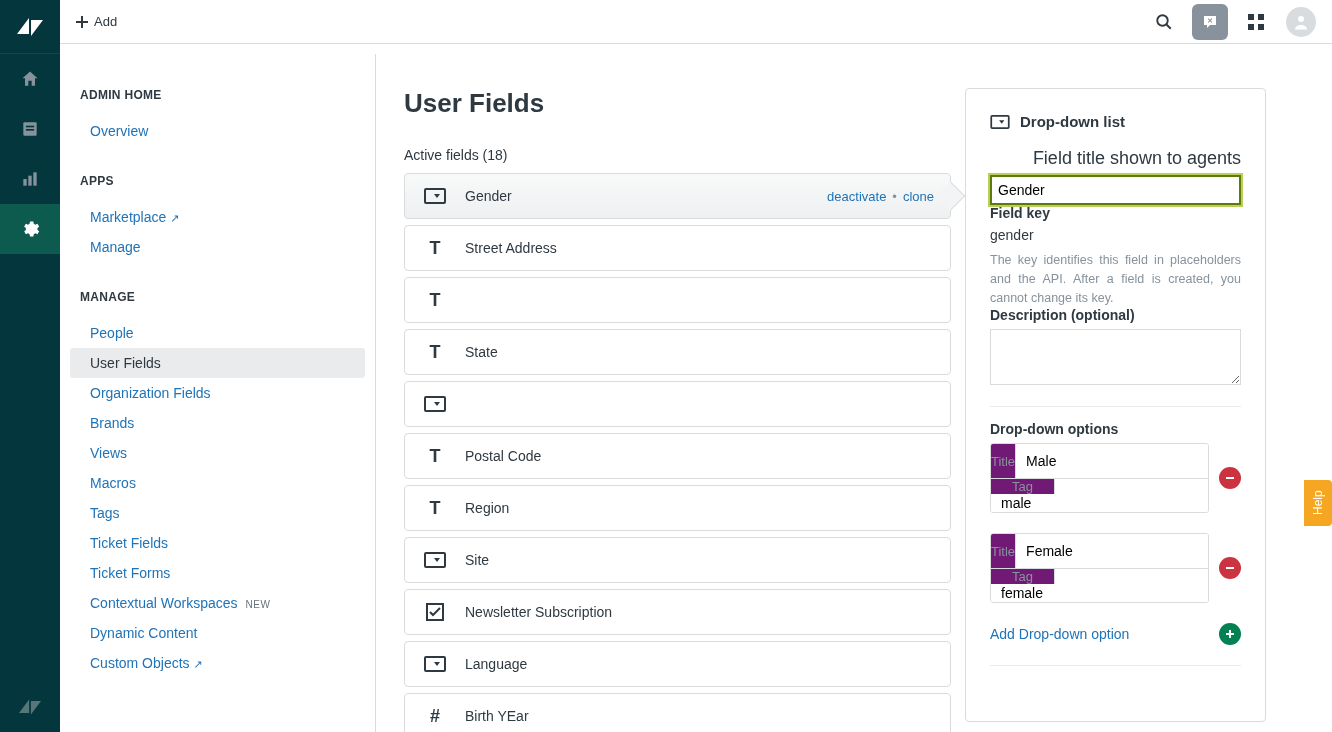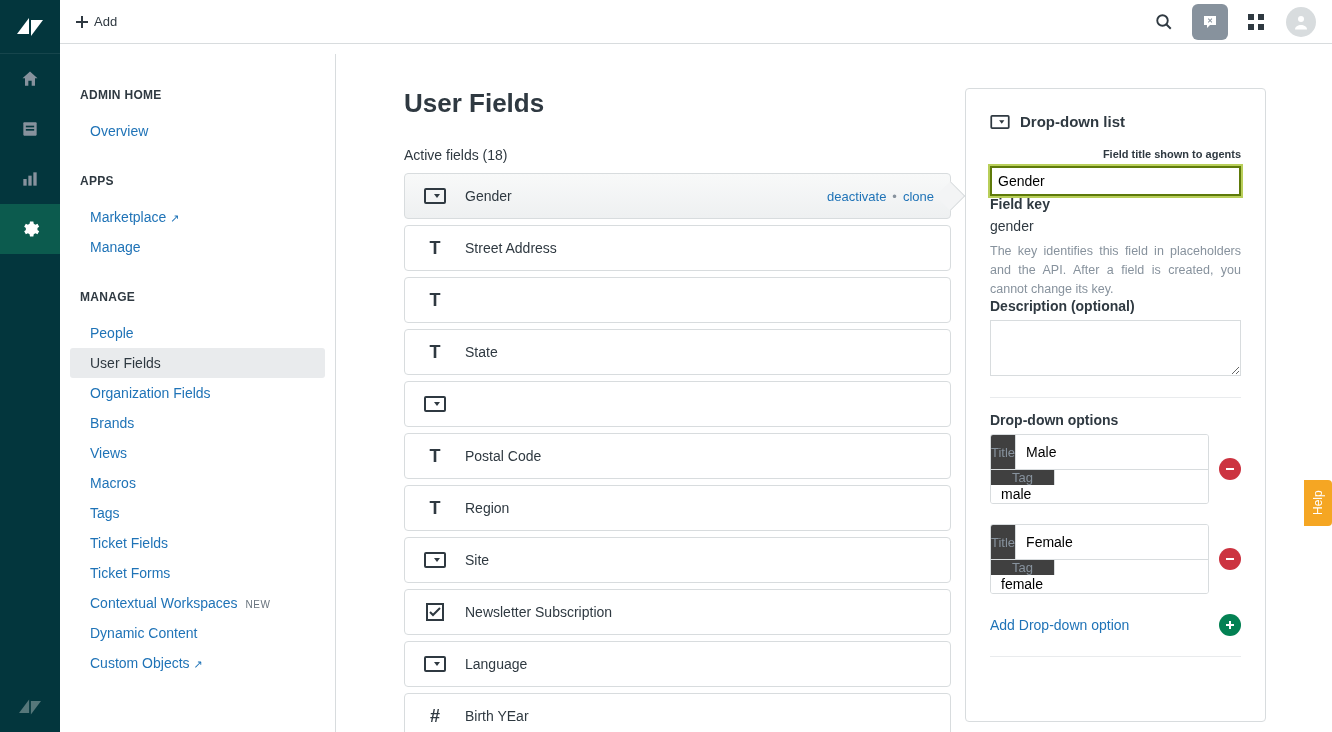--- a/index.html
+++ b/index.html
@@ -17,21 +17,21 @@
   
   
   .topbar { position: absolute; left: 60px; right: 0; top: 0; height: 44px; border-bottom: 1px solid #d8dcde; display: flex; align-items: center; padding: 0 16px; }
   .topbar .add { display: flex; align-items: center; gap: 6px; color: #2f3941; font-size: 13px; cursor: pointer;}
   .topbar .spacer { flex: 1; }
   .topbar .tbicon { width: 36px; height: 36px; display:flex; align-items:center; justify-content:center; margin-left: 10px; color:#68737d;}
   .topbar .tbicon.box { background:#87929d; border-radius:6px; color:#fff;}
   .topbar .avatar { width:30px; height:30px; border-radius:50%; background:#d8dcde; margin-left:12px; display:flex; align-items:center; justify-content:center;}
   
   
-  .sidebar { position: absolute; left: 60px; top: 54px; bottom: 0; width: 276px; border-right: 1px solid #d8dcde; padding: 34px 0 20px; overflow-y: auto; }
+  .sidebar { position: absolute; left: 60px; top: 54px; bottom: 0; width: 316px; border-right: 1px solid #d8dcde; padding: 34px 0 20px; overflow-y: auto; }
   .sb-section-title { font-size: 12px; font-weight: 700; color: #2f3941; letter-spacing: 0.3px; padding: 0 20px 14px; }
   .sb-link { display: block; padding: 7px 20px 7px 30px; color: #1f73b7; font-size: 14px; text-decoration: none; cursor: pointer;}
   .sb-link.active { background: #e9ebed; color: #2f3941; margin: 0 10px; border-radius: 3px; padding-left: 20px;}
   .sb-gap { height: 28px; }
   .sb-link .ext-icon { margin-left: 4px; font-size: 11px;}
   .sb-link .new-badge { font-size: 10px; color:#68737d; margin-left:4px; letter-spacing:0.5px;}
 
   
   .main { position: absolute; left: 390px; top: 54px; bottom: 0; width: 575px; padding: 34px 14px 0 14px; overflow-y: auto;}
   .main h1 { font-size: 26px; font-weight: 700; color: #2f3941; margin-bottom: 28px;}
@@ -41,33 +41,33 @@
   .field-row.selected::after{ content:""; position:absolute; right:-11px; top:50%; width:20px; height:20px; transform: translateY(-50%) rotate(45deg); background: linear-gradient(135deg, #f4f5f6 50%, transparent 50%); border-top:1px solid #d8dcde; border-right:1px solid #d8dcde; background:#f3f4f5;}
   .field-icon { width: 60px; display:flex; align-items:center; justify-content:center;}
   .field-label { flex:1; font-size: 14px; color: #2f3941;}
   .field-actions { padding-right: 16px; font-size: 13px;}
   .field-actions a { color: #1f73b7; text-decoration:none; cursor:pointer;}
   .field-actions .dot { color:#87929d; margin: 0 6px;}
   
   
   .detail { position: absolute; left: 965px; top: 88px; width: 301px; bottom: 10px; border: 1px solid #d8dcde; border-radius: 4px; padding: 24px; overflow-y:auto;}
   .detail-type { display:flex; align-items:center; gap:10px; font-size: 15px; font-weight:600; color:#2f3941; margin-bottom: 18px;}
-  .label-right { text-align: right; font-size: 11px; font-weight:700; color:#2f3941; margin-bottom:6px;}
+  .label-right { text-align: right; font-size: 18px; font-weight:400; color:#2f3941; margin-bottom:6px;}
   .title-input { width:100%; height:30px; border: 2px solid #5e7a0a; background:#fff; padding: 0 6px; font-size:14px; outline: 2px solid #b9cf5a; outline-offset: 0;}
   .section-label { font-size: 14px; font-weight:700; color:#2f3941; margin-bottom:6px;}
   .key-value { font-size:14px; color:#2f3941; margin-bottom:8px;}
   .helper { font-size: 12.5px; color:#87929d; line-height:1.5; text-align: justify;}
   .desc-box { width:100%; height:56px; border:1px solid #d8dcde; resize: both; padding:6px; font-family:inherit; font-size:13px;}
   .divider { border-top:1px solid #e9ebed; margin: 18px 0 14px;}
   
   .opt-row { display:flex; align-items:center; gap:10px; margin-bottom:20px;}
   .opt-pair { flex:1; border:1px solid #d8dcde; border-radius:3px; overflow:hidden;}
   .opt-cell { display:flex; height:34px; align-items:stretch;}
   .opt-cell + .opt-cell { border-top:1px solid #d8dcde;flex-direction:column;}
-  .opt-key { width:64px; border-right:1px solid #d8dcde; display:flex; align-items:center; justify-content:center; font-size:13px; color:#87929d; background:#404040;}
+  .opt-key { width:64px; border-right:1px solid #d8dcde; display:flex; align-items:center; justify-content:center; font-size:13px; color:#87929d; background:#701a75;}
   .opt-val { flex:1; border:none; padding:0 10px; font-size:14px; outline:none;}
   .circle-btn { width:22px; height:22px; border-radius:50%; display:flex; align-items:center; justify-content:center; color:#fff; font-size:14px; font-weight:bold; cursor:pointer;}
   .circle-remove { background:#cc3340;}
   
   .add-opt-row{ display:flex; align-items:center; margin-bottom:20px;}
   .add-opt-link{ color:#1f73b7; font-size:14px; cursor:pointer;}
   
   
   .help-tab{ position:absolute; right:0; top:480px; width:28px; height:46px; background:#f5a623; color:#fff; writing-mode: vertical-rl; text-align:center; font-size:12px; border-radius:4px 0 0 4px; display:flex; align-items:center; justify-content:center; transform: rotate(180deg); cursor:pointer;}
   

